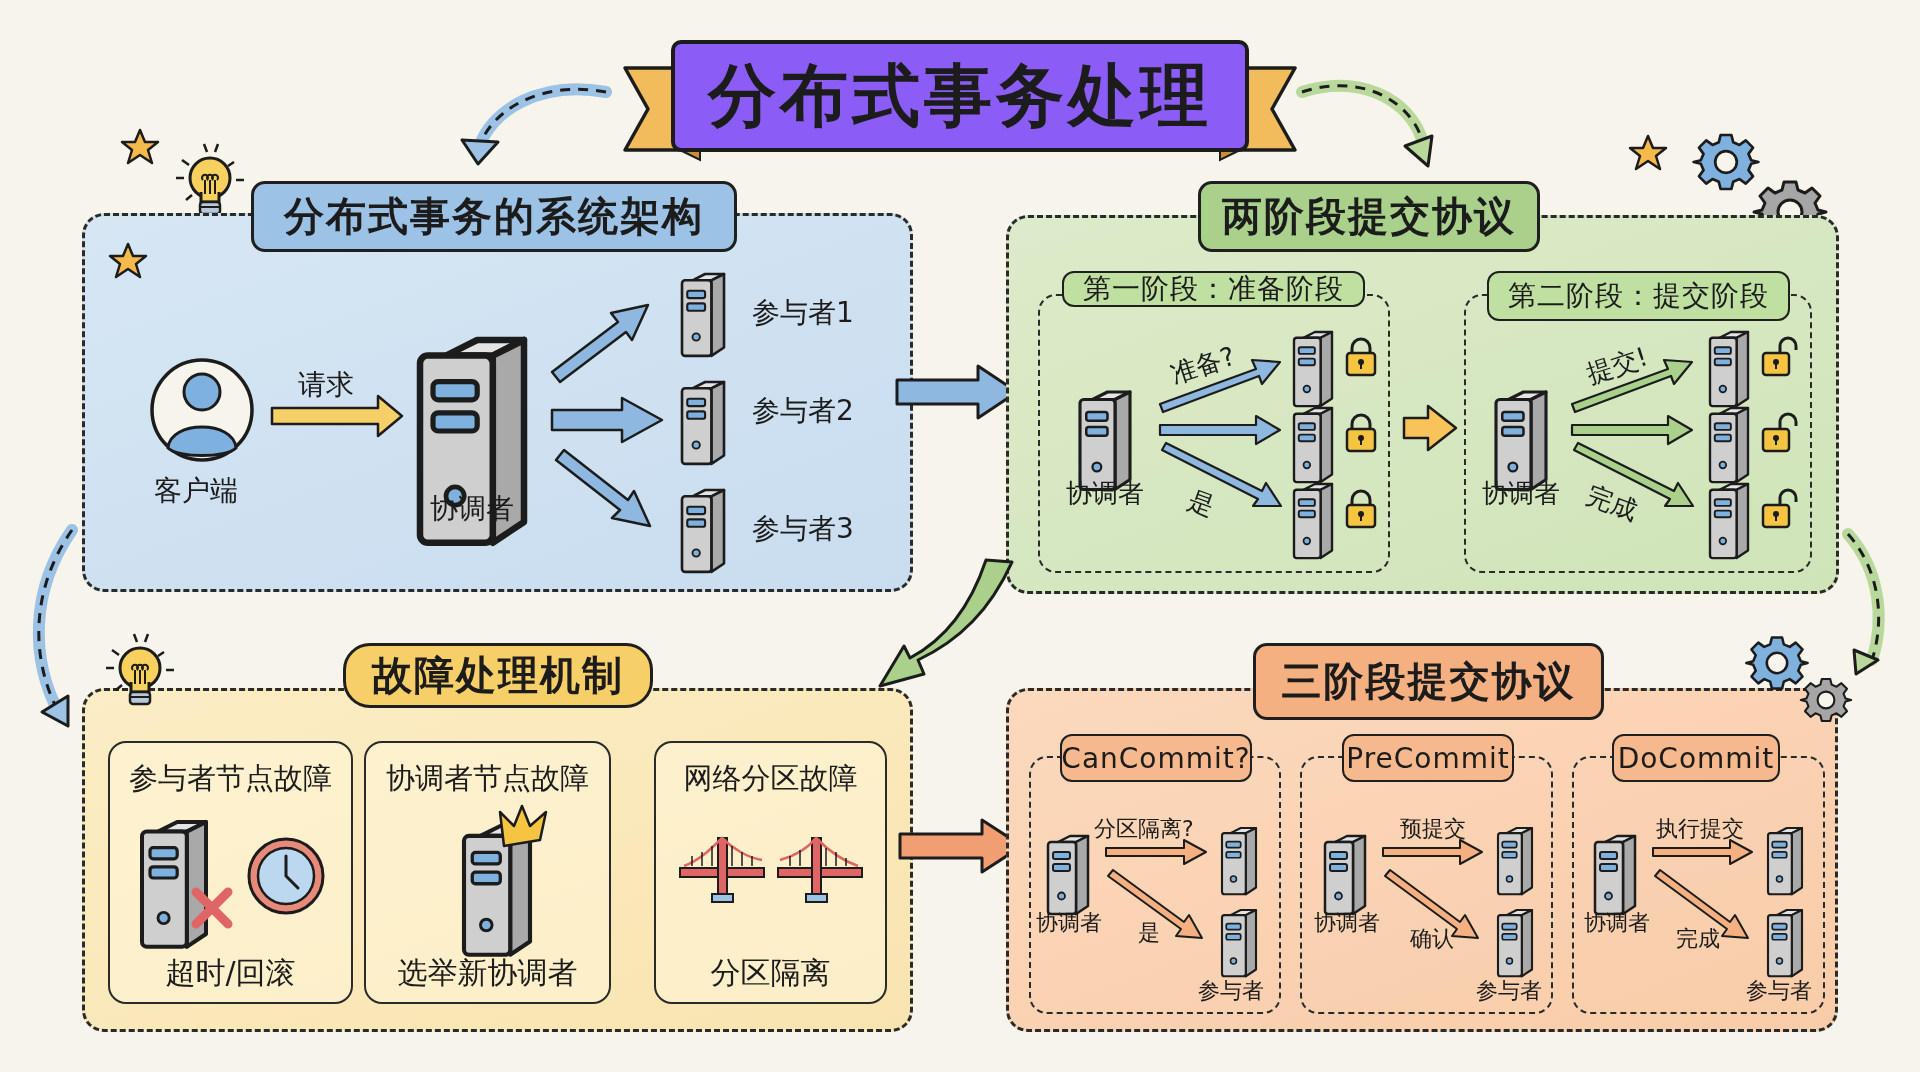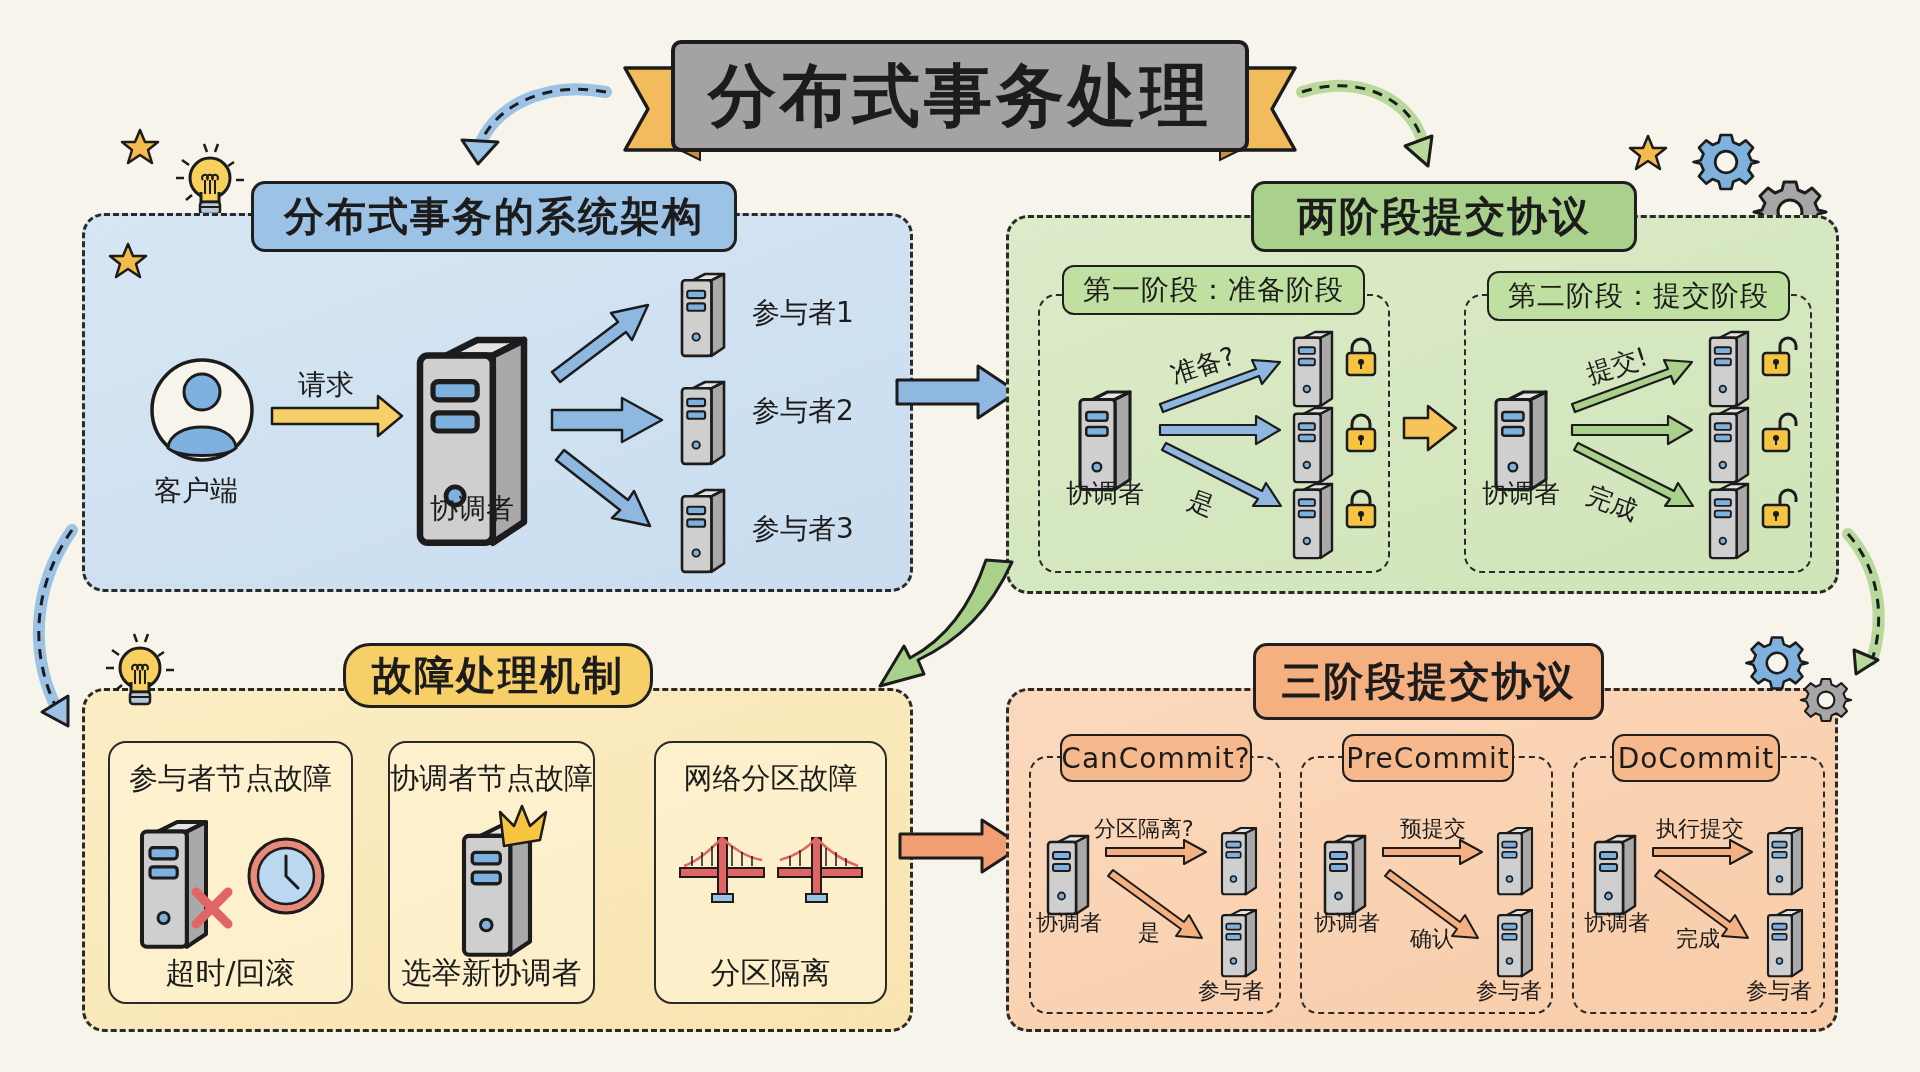--- a/index.html
+++ b/index.html
@@ -39,21 +39,21 @@
     background: rgba(255, 246, 218, 0.55);
   }
   .lbl { position: absolute; font-size: 28px; white-space: nowrap; }
   .lbl.m { font-size: 26px; }
   .lbl.s { font-size: 22px; }
   .lbl.card-title { font-size: 29px; width: 100%; text-align: center; left: 0; }
   .lbl.card-caption { font-size: 30px; width: 100%; text-align: center; left: 0; }
 
   .title-banner {
     position: absolute; left: 671px; top: 40px; width: 578px; height: 112px;
-    background: #a3a3a3; border: 4px solid #1c1c1c; border-radius: 10px; box-sizing: border-box;
+    background: #8b5cf6; border: 4px solid #1c1c1c; border-radius: 10px; box-sizing: border-box;
     display: flex; align-items: center; justify-content: center;
     font-size: 68px; font-weight: bold; letter-spacing: 4px;
   }
 </style>
 </head>
 <body>
 
 <svg class="layer" viewBox="0 0 1920 1072">
   <defs>
     <g id="server">
@@ -163,24 +163,24 @@
 <div class="lbl" style="left:430px; top:490px;">协调者</div>
 <div class="lbl" style="left:752px; top:294px;">参与者1</div>
 <div class="lbl" style="left:752px; top:392px;">参与者2</div>
 <div class="lbl" style="left:752px; top:510px;">参与者3</div>
 
 <svg class="layer" viewBox="0 0 1920 1072">
   <path d="M897 380 H978 V366 L1017 392 L978 418 V404 H897 Z" fill="#8fb8e0" stroke="#1c1c1c" stroke-width="3" stroke-linejoin="round"></path>
 </svg>
 
 <div class="panel green" style="left:1006px; top:215px; width:833px; height:379px;"></div>
-<div class="pill green" style="left:1251px; top:181px; width:386px; height:71px;">两阶段提交协议</div>
+<div class="pill green" style="left:1198px; top:181px; width:342px; height:71px;">两阶段提交协议</div>
 
 <div class="inner" style="left:1038px; top:294px; width:352px; height:279px;"></div>
-<div class="pill small sgreen" style="left:1062px; top:265px; width:303px; height:50px;text-align:center;">第一阶段：准备阶段</div>
+<div class="pill small sgreen" style="left:1062px; top:271px; width:303px; height:36px;text-align:center;">第一阶段：准备阶段</div>
 <div class="inner" style="left:1464px; top:294px; width:348px; height:279px;"></div>
 <div class="pill small sgreen" style="left:1487px; top:271px; width:303px; height:50px;">第二阶段：提交阶段</div>
 
 <svg class="layer" viewBox="0 0 1920 1072">
 
   <g transform="translate(1080 392) scale(1.25)">
       <use href="#server"></use>
     </g>
   <path d="M1160 404 L1256 369 L1252 360 L1280 362 L1262 384 L1259 376 L1163 412 Z" fill="#8fb8e0" stroke="#1c1c1c" stroke-width="2.2" stroke-linejoin="round"></path>
   <path d="M1160 425 H1256 V416 L1280 430 L1256 444 V435 H1160 Z" fill="#8fb8e0" stroke="#1c1c1c" stroke-width="2.2" stroke-linejoin="round"></path>
@@ -245,21 +245,21 @@
 <div class="panel yellow" style="left:82px; top:688px; width:831px; height:344px;"></div>
 <div class="pill yellow" style="left:343px; top:643px; width:310px; height:65px;">故障处理机制</div>
 <svg class="layer" viewBox="0 0 1920 1072">
   <use href="#bulb" x="140" y="668"></use>
 </svg>
 
 <div class="card" style="left:108px; top:741px; width:245px; height:263px;">
   <div class="lbl card-title" style="top:16px;">参与者节点故障</div>
   <div class="lbl card-caption" style="top:210px;">超时/回滚</div>
 </div>
-<div class="card" style="left:388px; top:741px; width:207px; height:263px;">
+<div class="card" style="left:364px; top:741px; width:247px; height:263px;">
   <div class="lbl card-title" style="top:16px;">协调者节点故障</div>
   <div class="lbl card-caption" style="top:210px;">选举新协调者</div>
 </div>
 <div class="card" style="left:654px; top:741px; width:233px; height:263px;">
   <div class="lbl card-title" style="top:16px;">网络分区故障</div>
   <div class="lbl card-caption" style="top:210px;">分区隔离</div>
 </div>
 
 <svg class="layer" viewBox="0 0 1920 1072">
 

